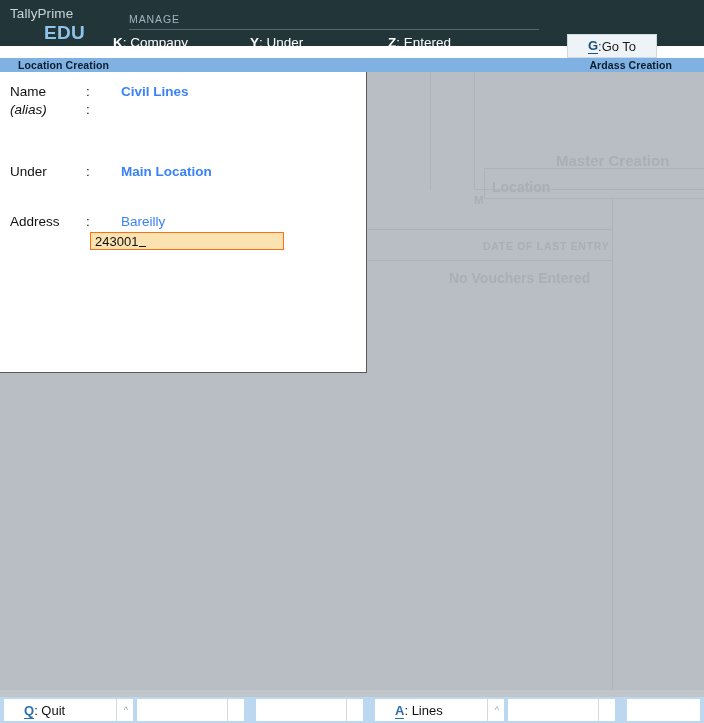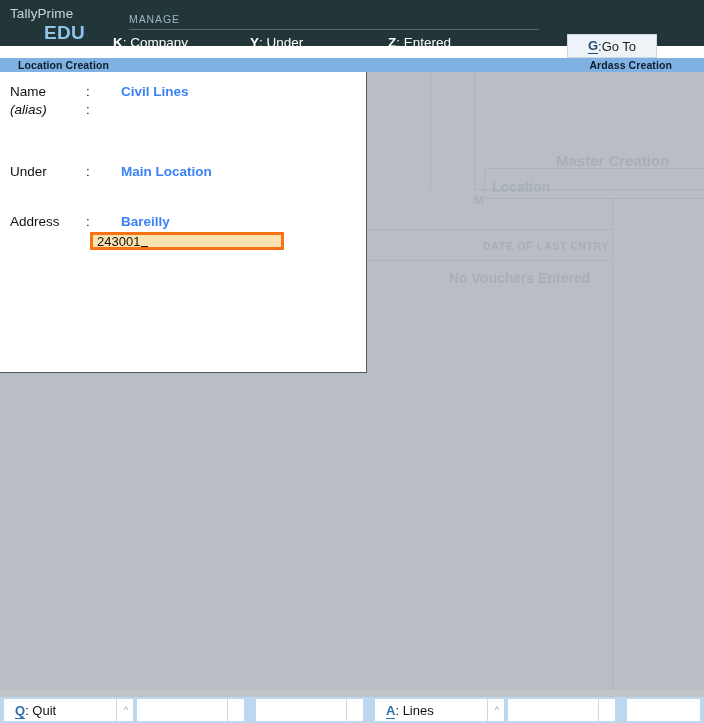--- a/index.html
+++ b/index.html
@@ -210,34 +210,34 @@
   }
   .f-value {
     position: absolute;
     left: 96px; top: 0;
     font-size: 13.5px;
     color: #3b82f6;
     font-weight: bold;
     white-space: nowrap;
     margin-left: 25px;
   }
-  .f-value.plain { font-weight: bold; }
+  .f-value.plain { font-weight: normal; }
 
   .r-name    { top: 12px; }
   .r-alias   { top: 30px; }
   .r-under   { top: 92px; }
   .r-address { top: 142px; }
 
   .addr-input {
     position: absolute;
     left: 90px; top: 160px;
     width: 194px;
     height: 18px;
     background: #fae3b0;
-    border: 3px solid #f97316;
+    border: 1px solid #f97316;
     box-sizing: border-box;
     display: flex;
     align-items: center;
     padding-left: 4px;
     font-size: 13px;
     color: #111111;
     cursor: text;
   }
   .addr-input .caret {
     display: inline-block;
@@ -266,21 +266,21 @@
     position: absolute;
     top: 2px;
     height: 22px;
     background: #ffffff;
     box-sizing: border-box;
     display: flex;
     align-items: center;
     cursor: pointer;
   }
   .fbtn .ftext {
-    padding-left: 11px;
+    padding-left: 20px;
     font-size: 13px;
     color: #111111;
     white-space: nowrap;
   }
   .fbtn .hk {
     color: #2a6fb0;
     font-weight: bold;
     border-bottom: 1px solid #2a6fb0;
   }
   .fbtn .caret-up {

